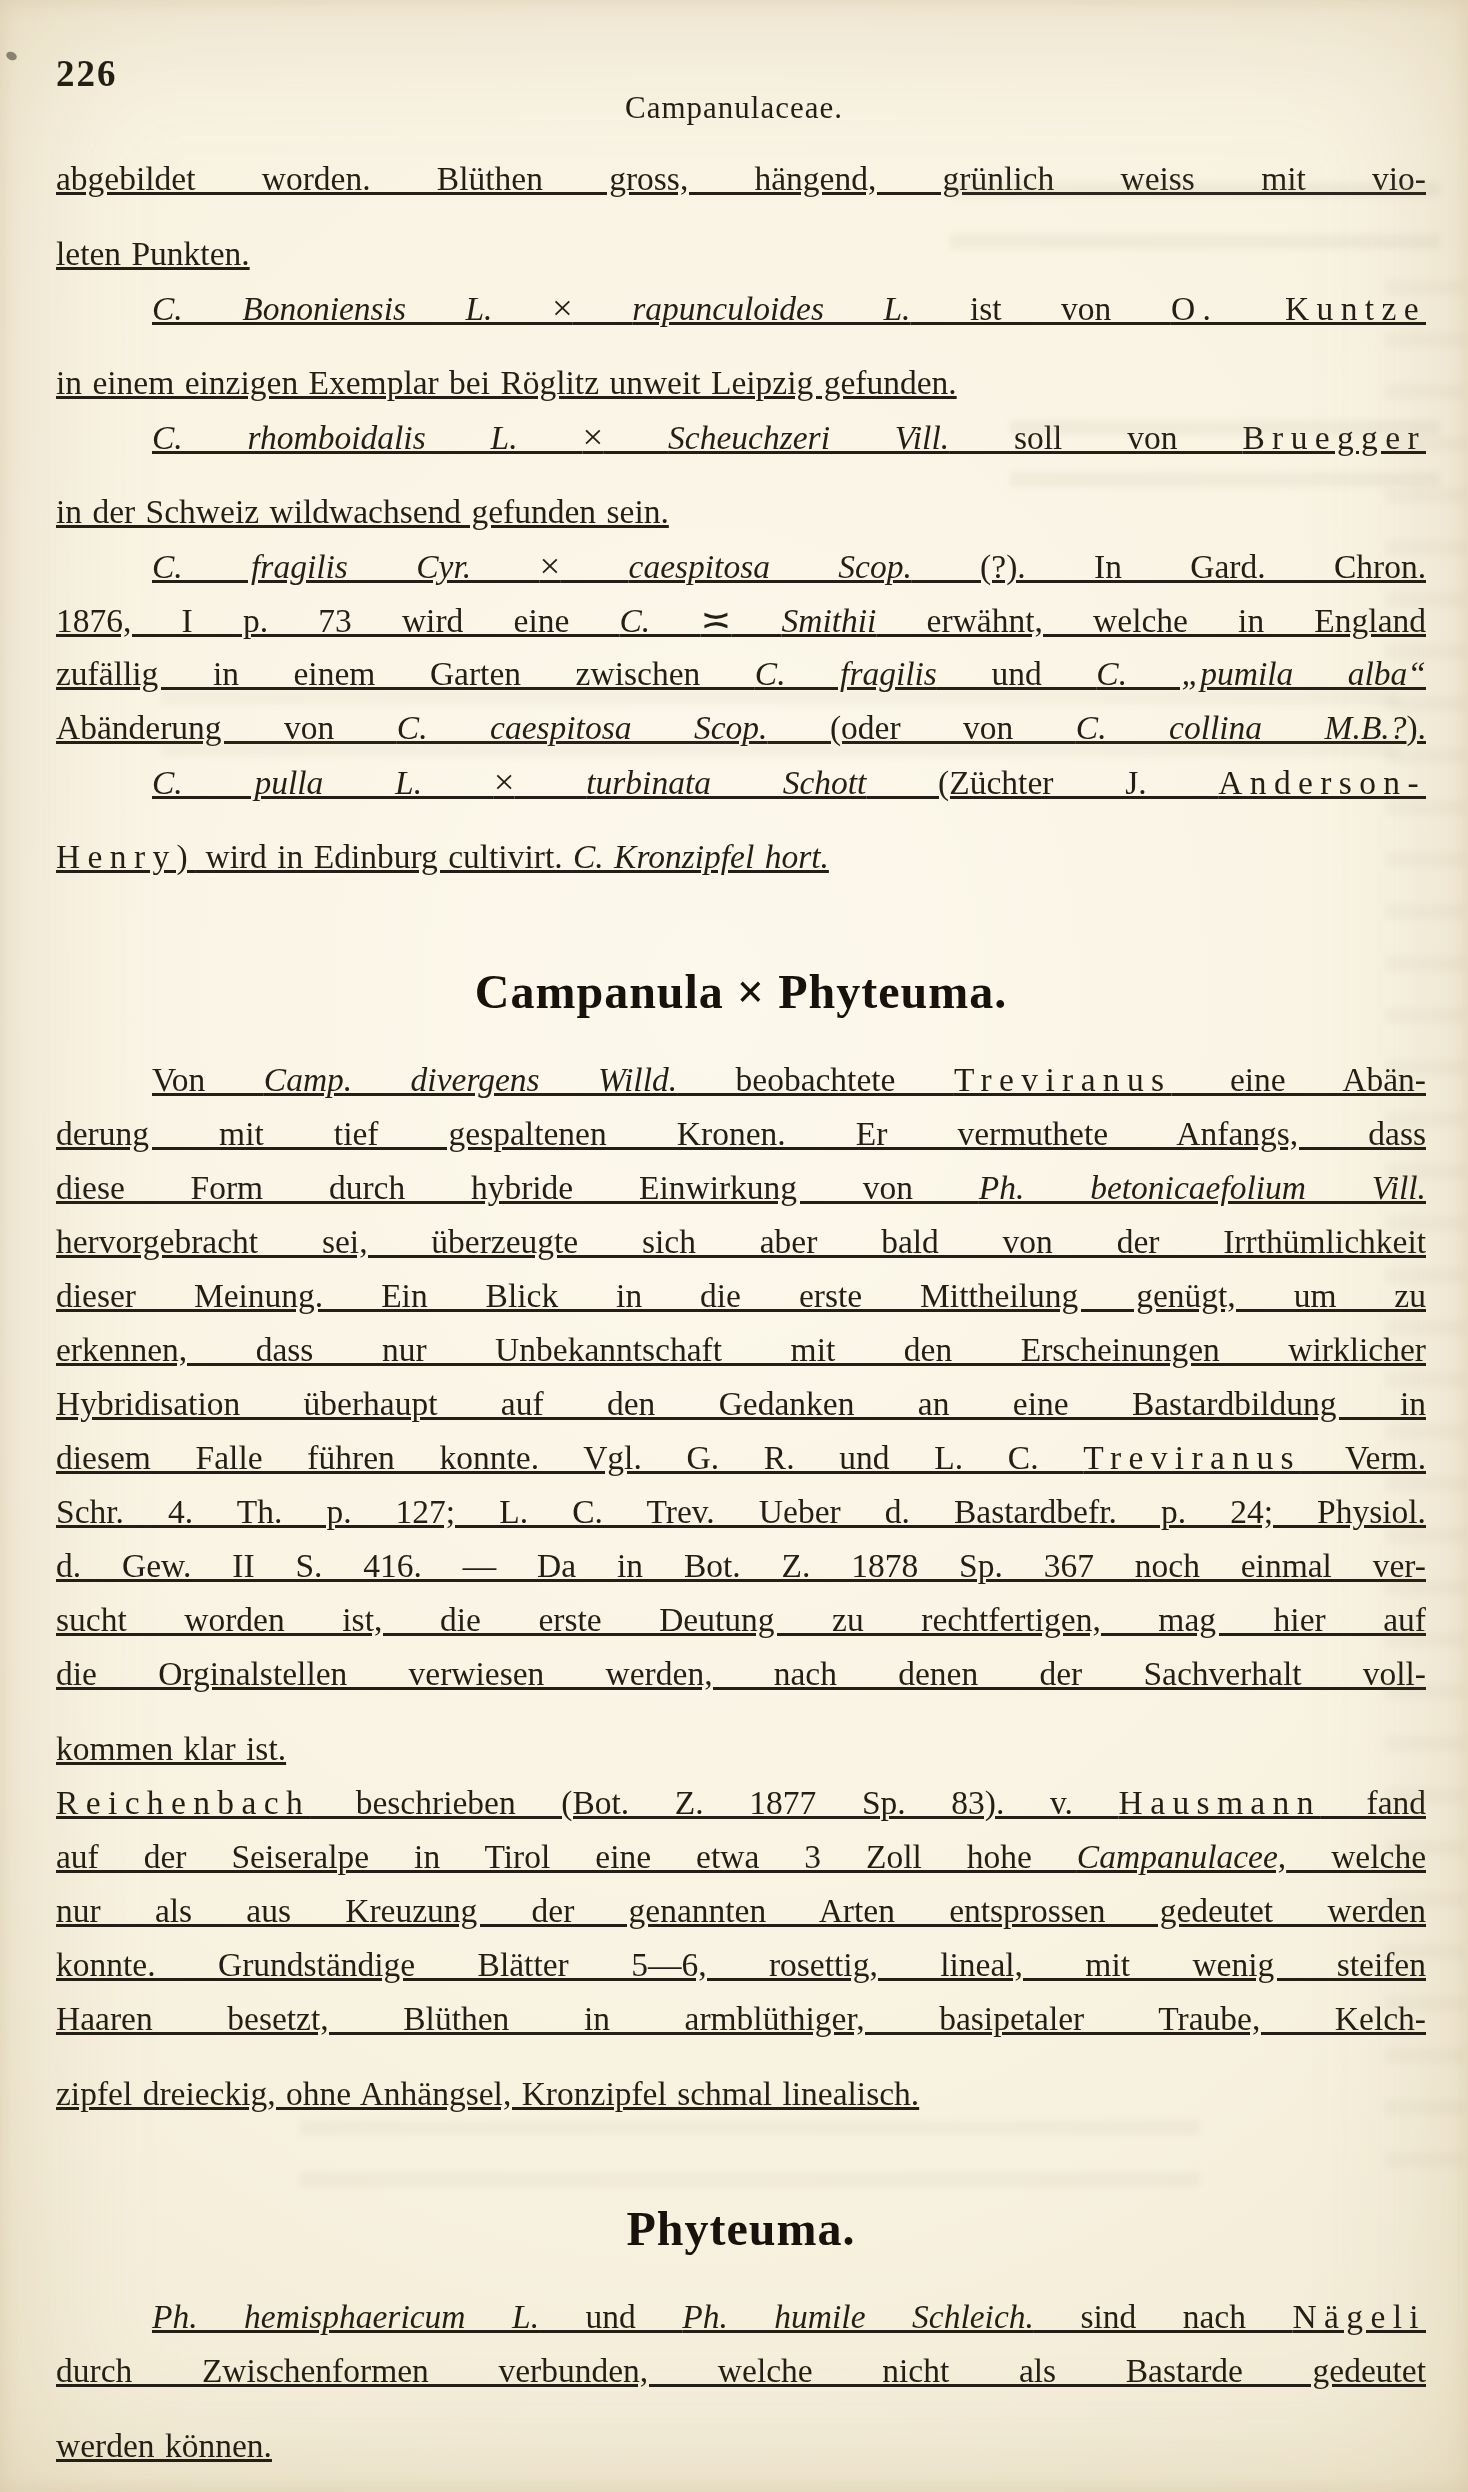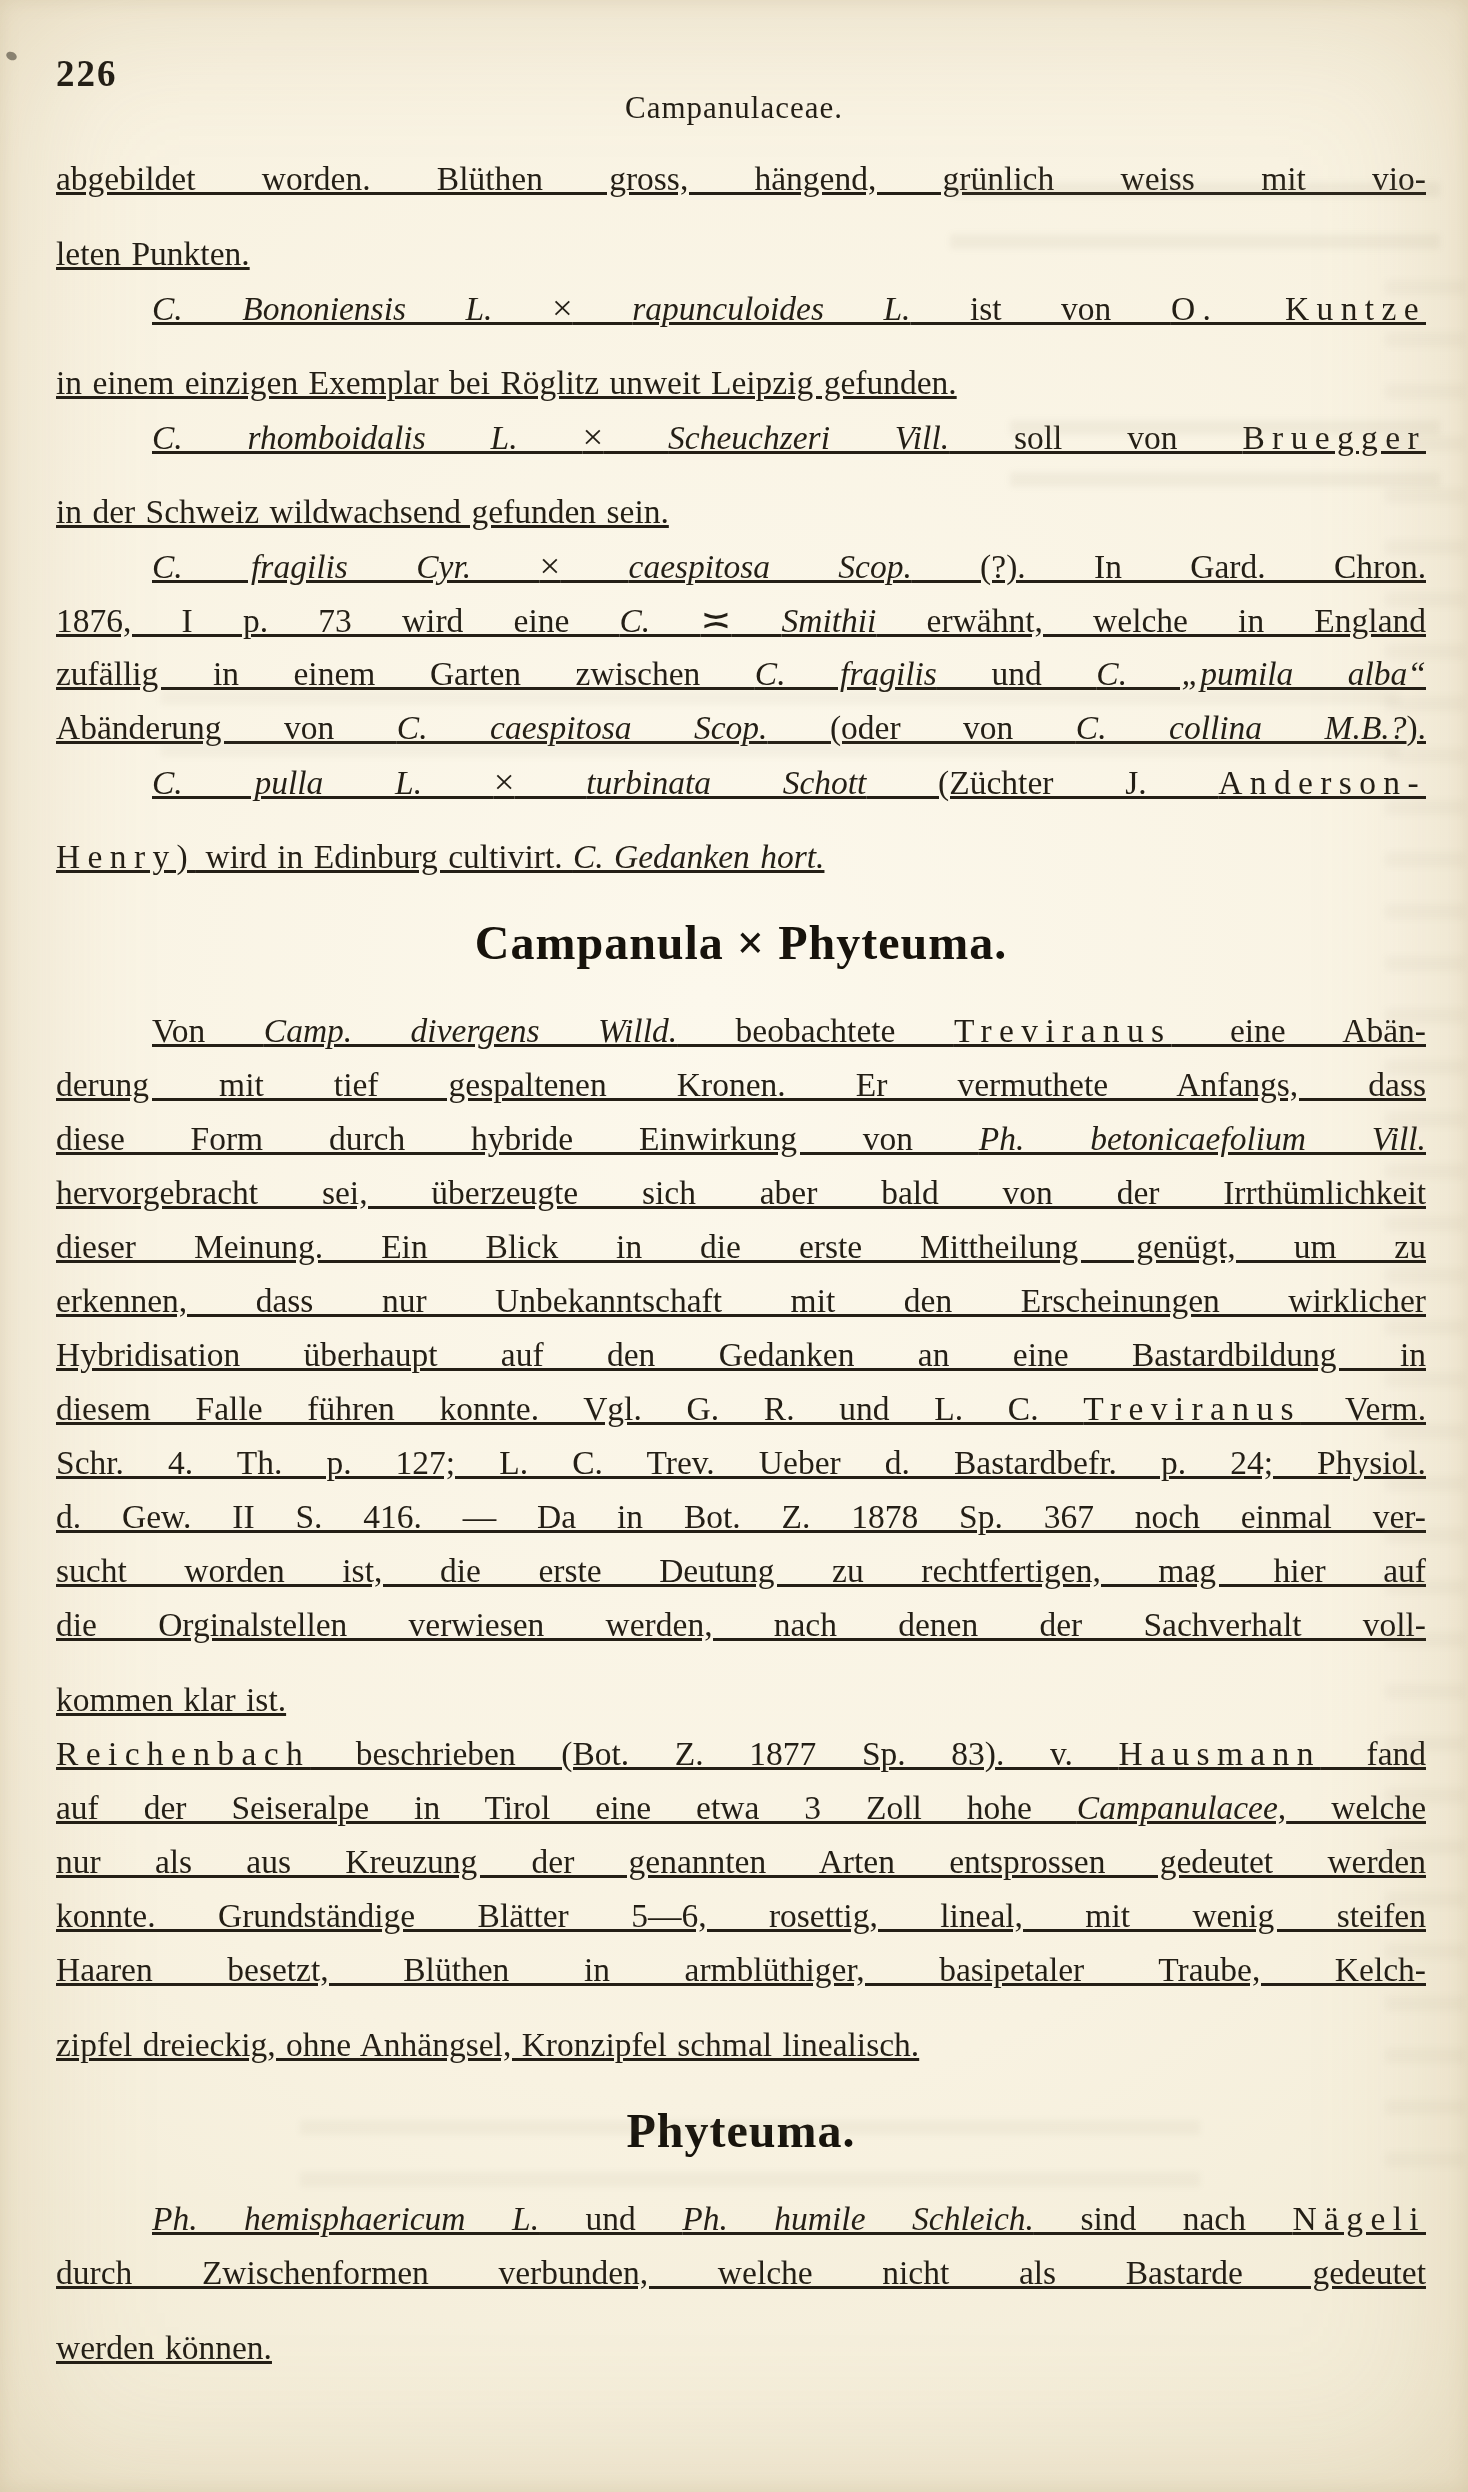--- a/index.html
+++ b/index.html
@@ -23,21 +23,21 @@
     text-align:justify;text-align-last:justify;
     word-spacing:2px;
   }
   .line.last{text-align-last:left;margin-top:21px;}
   .line.indent{text-indent:96px;}
   .it{font-style:italic;}
   .spread{letter-spacing:.22em;}
   .cross{font-size:1.1em;}
   .heading{
     text-align:center;font-weight:bold;font-size:48px;line-height:62px;
-    margin:28px 0 30px 0;letter-spacing:1px;color:#17130c;
+    margin:77px 0 30px 0;letter-spacing:1px;color:#17130c;
   }
   
   .bleed{
     position:absolute;filter:blur(3px);opacity:.55;pointer-events:none;
     background:repeating-linear-gradient(to bottom, rgba(148,136,110,.16) 0 15px, rgba(0,0,0,0) 15px 52px);
   }
   .b1{left:950px;top:182px;width:490px;height:90px;}
   .b2{left:1010px;top:420px;width:430px;height:70px;}
   .b3{left:160px;top:690px;width:1240px;height:80px;opacity:.4;}
   .b4{left:300px;top:2120px;width:900px;height:70px;opacity:.45;}
@@ -75,21 +75,21 @@
         <div class="line last"><span>in der Schweiz wildwachsend gefunden sein.</span></div>
       </div>
       <div class="para">
         <div class="line indent"><span class="it">C. fragilis Cyr. </span><span class="cross">×</span><span> </span><span class="it">caespitosa Scop.</span><span> (?).  In Gard. Chron.</span></div>
         <div class="line"><span>1876, I p. 73 wird eine </span><span class="it">C. </span><span class="cross">≍</span><span> </span><span class="it">Smithii</span><span> erwähnt, welche in England</span></div>
         <div class="line"><span>zufällig in einem Garten zwischen </span><span class="it">C. fragilis</span><span> und </span><span class="it">C. „pumila alba“</span></div>
         <div class="line"><span>Abänderung von </span><span class="it">C. caespitosa Scop.</span><span> (oder von </span><span class="it">C. collina M.B.?</span><span>).</span></div>
       </div>
       <div class="para">
         <div class="line indent"><span class="it">C. pulla L. </span><span class="cross">×</span><span> </span><span class="it">turbinata Schott</span><span> (Züchter J. </span><span class="spread">Anderson-</span></div>
-        <div class="line last"><span class="spread">Henry)</span><span> wird in Edinburg cultivirt.  </span><span class="it">C. Gedanken hort.</span></div>
+        <div class="line last"><span class="spread">Henry)</span><span> wird in Edinburg cultivirt.  </span><span class="it">C. Kronzipfel hort.</span></div>
       </div>
       <div class="heading">Campanula × Phyteuma.</div>
       <div class="para">
         <div class="line indent"><span>Von </span><span class="it">Camp. divergens Willd.</span><span> beobachtete </span><span class="spread">Treviranus</span><span> eine Abän-</span></div>
         <div class="line"><span>derung mit tief gespaltenen Kronen.  Er vermuthete Anfangs, dass</span></div>
         <div class="line"><span>diese Form durch hybride Einwirkung von </span><span class="it">Ph. betonicaefolium Vill.</span></div>
         <div class="line"><span>hervorgebracht sei, überzeugte sich aber bald von der Irrthümlichkeit</span></div>
         <div class="line"><span>dieser Meinung.  Ein Blick in die erste Mittheilung genügt, um zu</span></div>
         <div class="line"><span>erkennen, dass nur Unbekanntschaft mit den Erscheinungen wirklicher</span></div>
         <div class="line"><span>Hybridisation überhaupt auf den Gedanken an eine Bastardbildung in</span></div>

